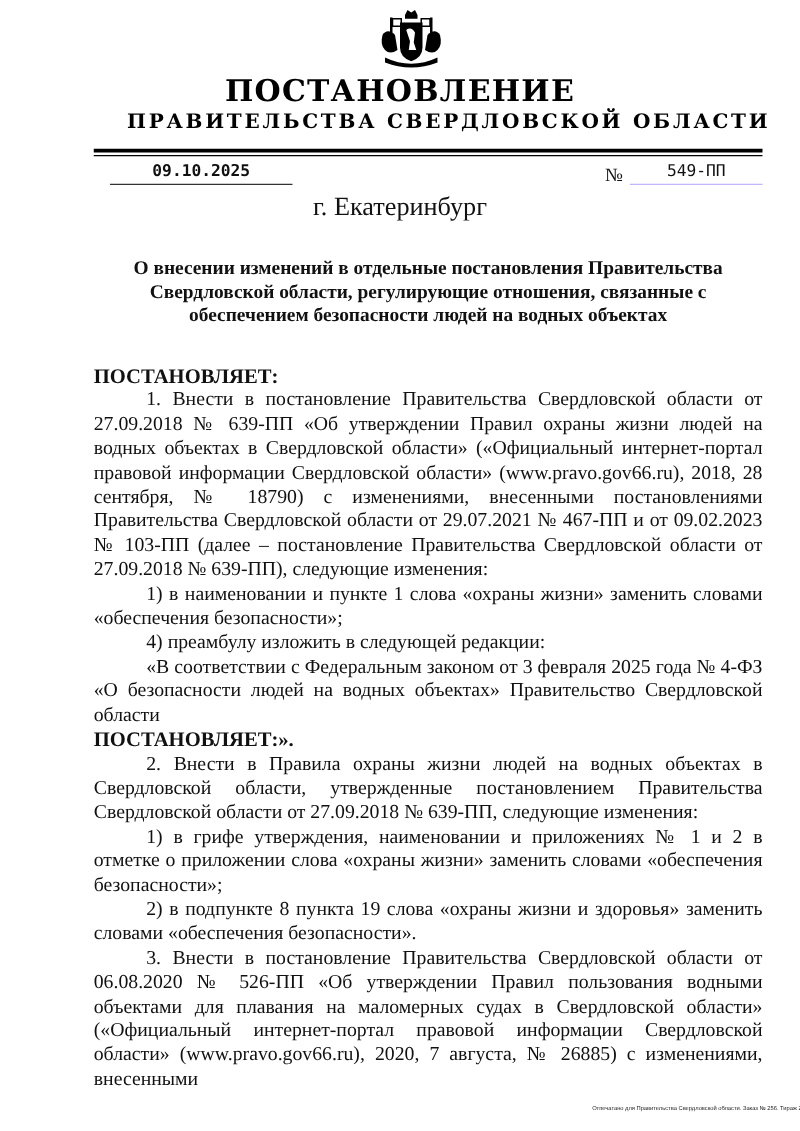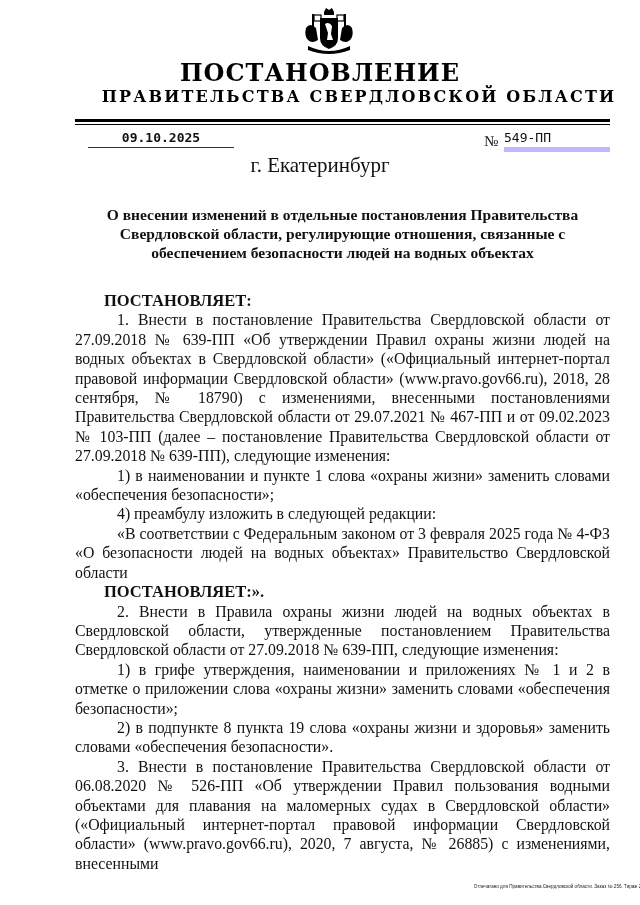--- a/index.html
+++ b/index.html
@@ -22,39 +22,39 @@
   .rule-thin  { position: absolute; left: 75px; width: 535px; top: 124px; height: 1px; background: #000; }
 
   .date-field {
     position: absolute; left: 88px; top: 130px; width: 146px;
     border-bottom: 1px solid #333; text-align: center;
     font-family: "DejaVu Sans Mono", monospace; font-size: 13px; padding-bottom: 2px; font-weight: bold;
   }
   .num-sign { position: absolute; left: 484px; top: 133px; font-family: "Liberation Serif", serif; font-size: 15px; }
   .num-field {
     position: absolute; left: 504px; top: 130px; width: 106px;
-    border-bottom: 5px solid #c4b5fd; 
+    border-bottom: 1px solid #c4b5fd; text-align: center;
     font-family: "DejaVu Sans Mono", monospace; font-size: 13px; padding-bottom: 2px;
   }
   .city { position: absolute; left: 0; width: 640px; top: 153px; text-align: center;
     font-family: "Liberation Serif", serif; font-size: 21px; }
 
   .subject {
     position: absolute; left: 75px; width: 535px; top: 205px;
     text-align: center; font-family: "Liberation Serif", serif; font-weight: bold;
     font-size: 15.5px; line-height: 19px;
   }
 
   .body {
     position: absolute; left: 75px; width: 535px; top: 291px;
     font-family: "Liberation Serif", serif; font-size: 15.8px; line-height: 19.4px;
     text-align: justify;
   }
   .body p { margin: 0; text-indent: 42px; }
-  .body p.bold { font-weight: bold; text-indent: 0; font-size: 16.5px; margin-left: 29px; }
+  .body p.bold { font-weight: bold; text-indent: 0; font-size: 16.5px; }
 
   .footer {
     position: absolute; right: 22px; top: 884px;
     font-family: "Liberation Sans", sans-serif; font-size: 4.6px; color: #222;
   }
 </style>
 </head>
 <body>
 
 <div class="page">

